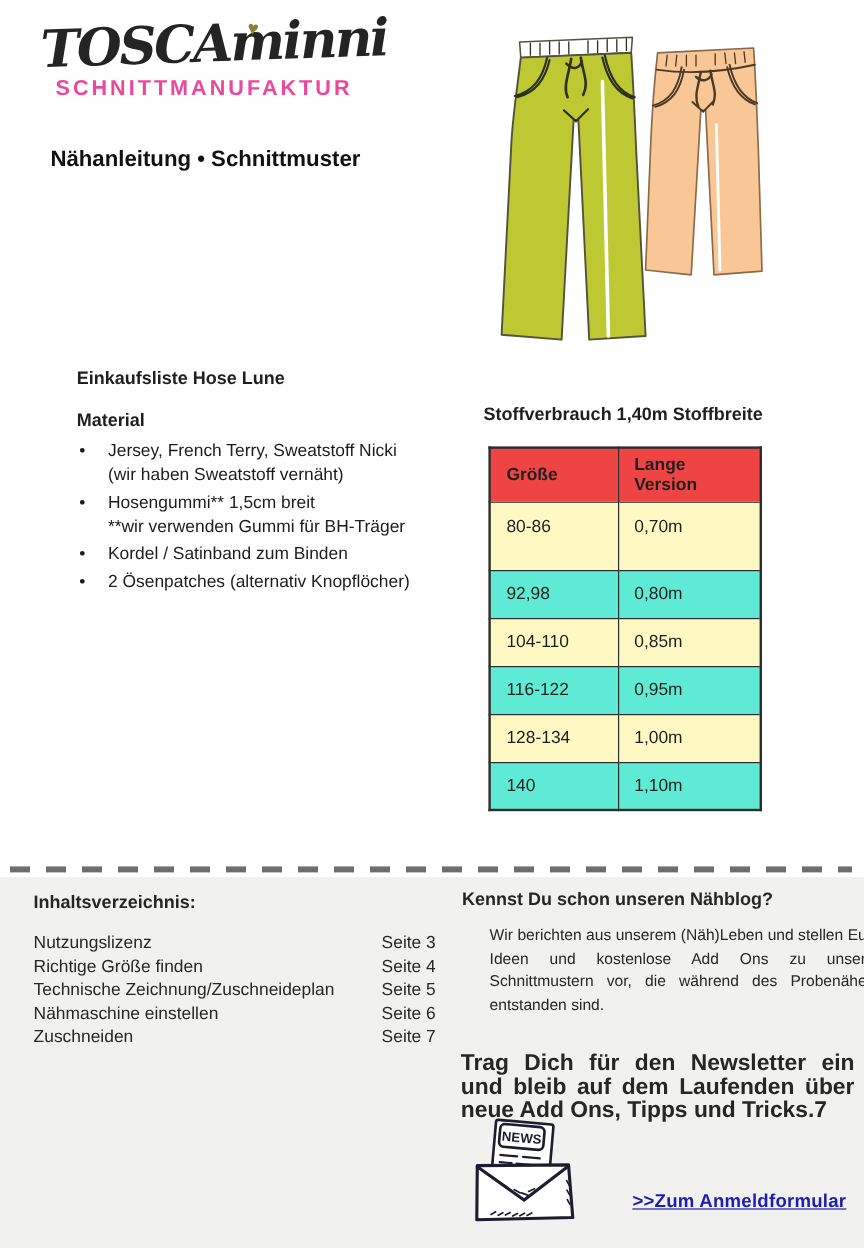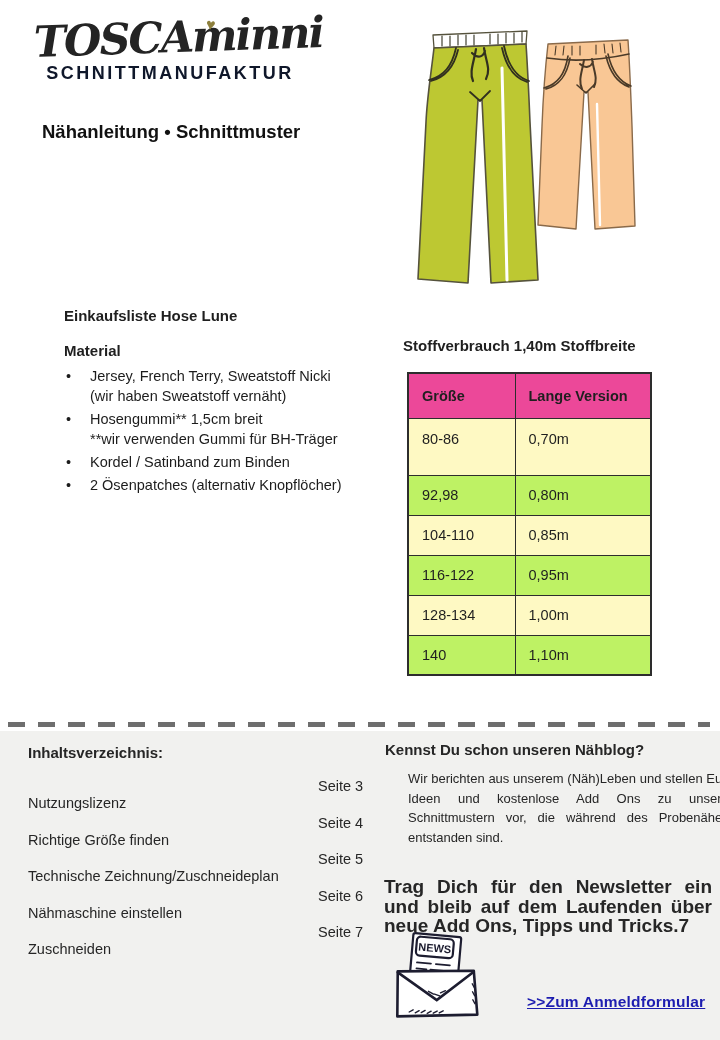--- a/index.html
+++ b/index.html
@@ -15,21 +15,21 @@
     font-family:"DejaVu Serif",serif; font-style:italic; font-weight:bold;
     font-size:43px; letter-spacing:-2px; color:#242424; display:inline-block;
     transform:rotate(-2deg); line-height:1.1;
   }
   .brand-heart {
     position:absolute; left:172px; top:2px; font-size:16px; color:#8d7f3c;
     transform:rotate(8deg);
   }
   .brand-sub {
     margin-top:2px; font-size:18px; font-weight:bold; letter-spacing:2.5px;
-    color:#0f172a;
+    color:#ec4899;
   }
   .page-title { position:absolute; left:42px; top:121px; font-size:18.5px; font-weight:bold; color:#111; }
 
   
   .pants-wrap { position:absolute; left:412px; top:22px; width:292px; height:285px; }
   .pants-wrap svg { display:block; }
   .outline-g { stroke:#55523c; stroke-width:1.6; stroke-linejoin:round; }
   .outline-p { stroke:#8a6a4a; stroke-width:1.4; stroke-linejoin:round; }
   .detail    { stroke:#31301f; fill:none; stroke-width:1.8; stroke-linecap:round; }
   .detail-p  { stroke:#4a3a28; fill:none; stroke-width:1.6; stroke-linecap:round; }
@@ -44,39 +44,39 @@
   .b-sub { }
 
   
   .table-title { position:absolute; left:403px; top:337px; font-size:15px; font-weight:bold; }
   .fabric-table-wrap { position:absolute; left:407px; top:372px; }
   table.fabric { border-collapse:collapse; border:2px solid #2d2d2d; }
   table.fabric th, table.fabric td {
     border:1px solid #2d2d2d; text-align:left; font-size:14.5px;
     padding:0 6px 0 13px; vertical-align:middle;
   }
-  table.fabric th { width:107px; height:45px; background:#ec4899; font-weight:bold; }
-  table.fabric th + th { width:136px; }
+  table.fabric th { width:107px; height:45px; background:#ef4444; font-weight:bold; }
+  table.fabric th + th { width:119px; }
   table.fabric td { height:40px; background:#fef9c3; }
-  table.fabric tr.shade td { background:#bef264; }
+  table.fabric tr.shade td { background:#5eead4; }
   table.fabric tr.tall td { height:57px; vertical-align:top; padding-top:12px; }
 
   
   .dash-divider {
     position:absolute; left:8px; right:10px; top:722px; height:5px;
     background:repeating-linear-gradient(90deg,#6e6e6e 0 17px,transparent 17px 30px);
   }
   .footer {
     position:absolute; left:0; top:731px; width:720px; height:309px;
     background:#f1f1ef; color:#262626;
   }
   .toc-heading { position:absolute; left:28px; top:13px; font-size:15px; font-weight:bold; }
   .toc-list { position:absolute; left:28px; top:46px; width:345px; }
   .toc-row { display:flex; font-size:14.5px; line-height:19.5px; }
-  .toc-label { flex:1;margin-top:17px; }
+  .toc-label { flex:1; }
   .toc-page { width:55px; }
 
   .blog-heading { position:absolute; left:385px; top:10px; width:330px; font-size:15px; font-weight:bold; }
   .blog-p1 { position:absolute; left:408px; top:38px; width:328px; font-size:13px; line-height:19.5px; text-align:justify; }
   .blog-p2 { position:absolute; left:384px; top:146px; width:328px; font-size:19px; line-height:19.5px; text-align:justify;font-weight:bold; }
 
   .news-wrap { position:absolute; left:392px; top:200px; width:90px; height:95px; }
   .sketch { stroke:#1d1d30; stroke-width:2.6; stroke-linejoin:round; stroke-linecap:round; fill:#ffffff; }
   .sketch-thin { stroke:#1d1d30; stroke-width:1.8; stroke-linecap:round; fill:none; }
   .news-text { font-family:"Liberation Sans",sans-serif; font-weight:bold; font-size:11px; fill:#1d1d30; }

